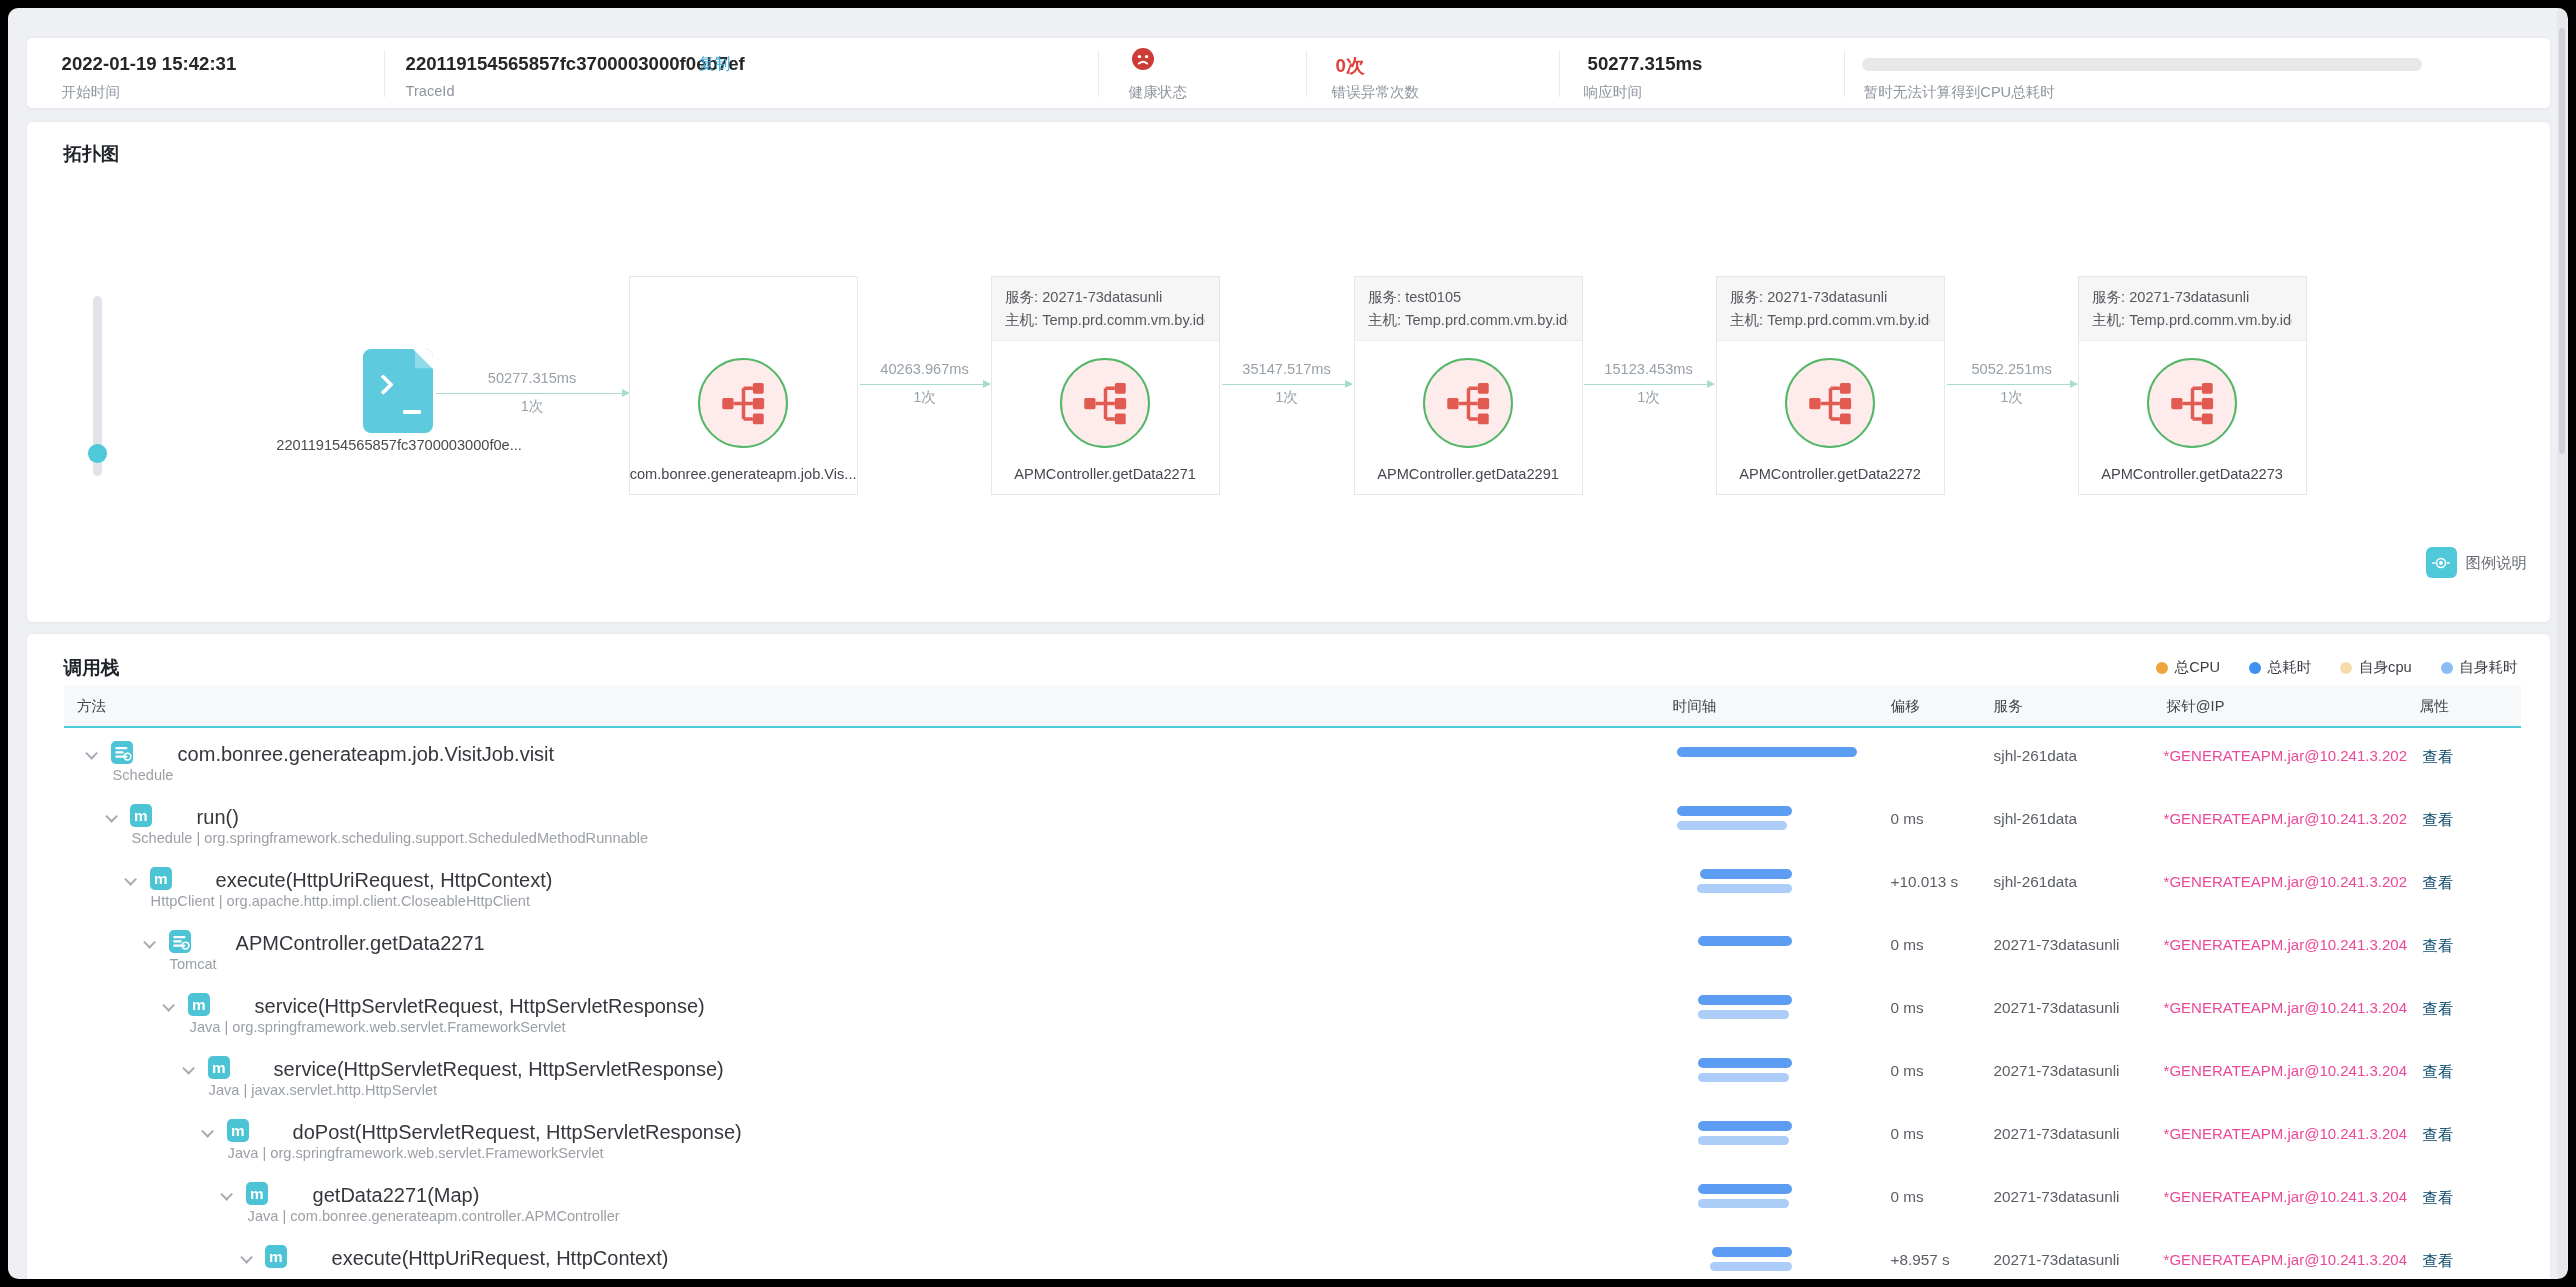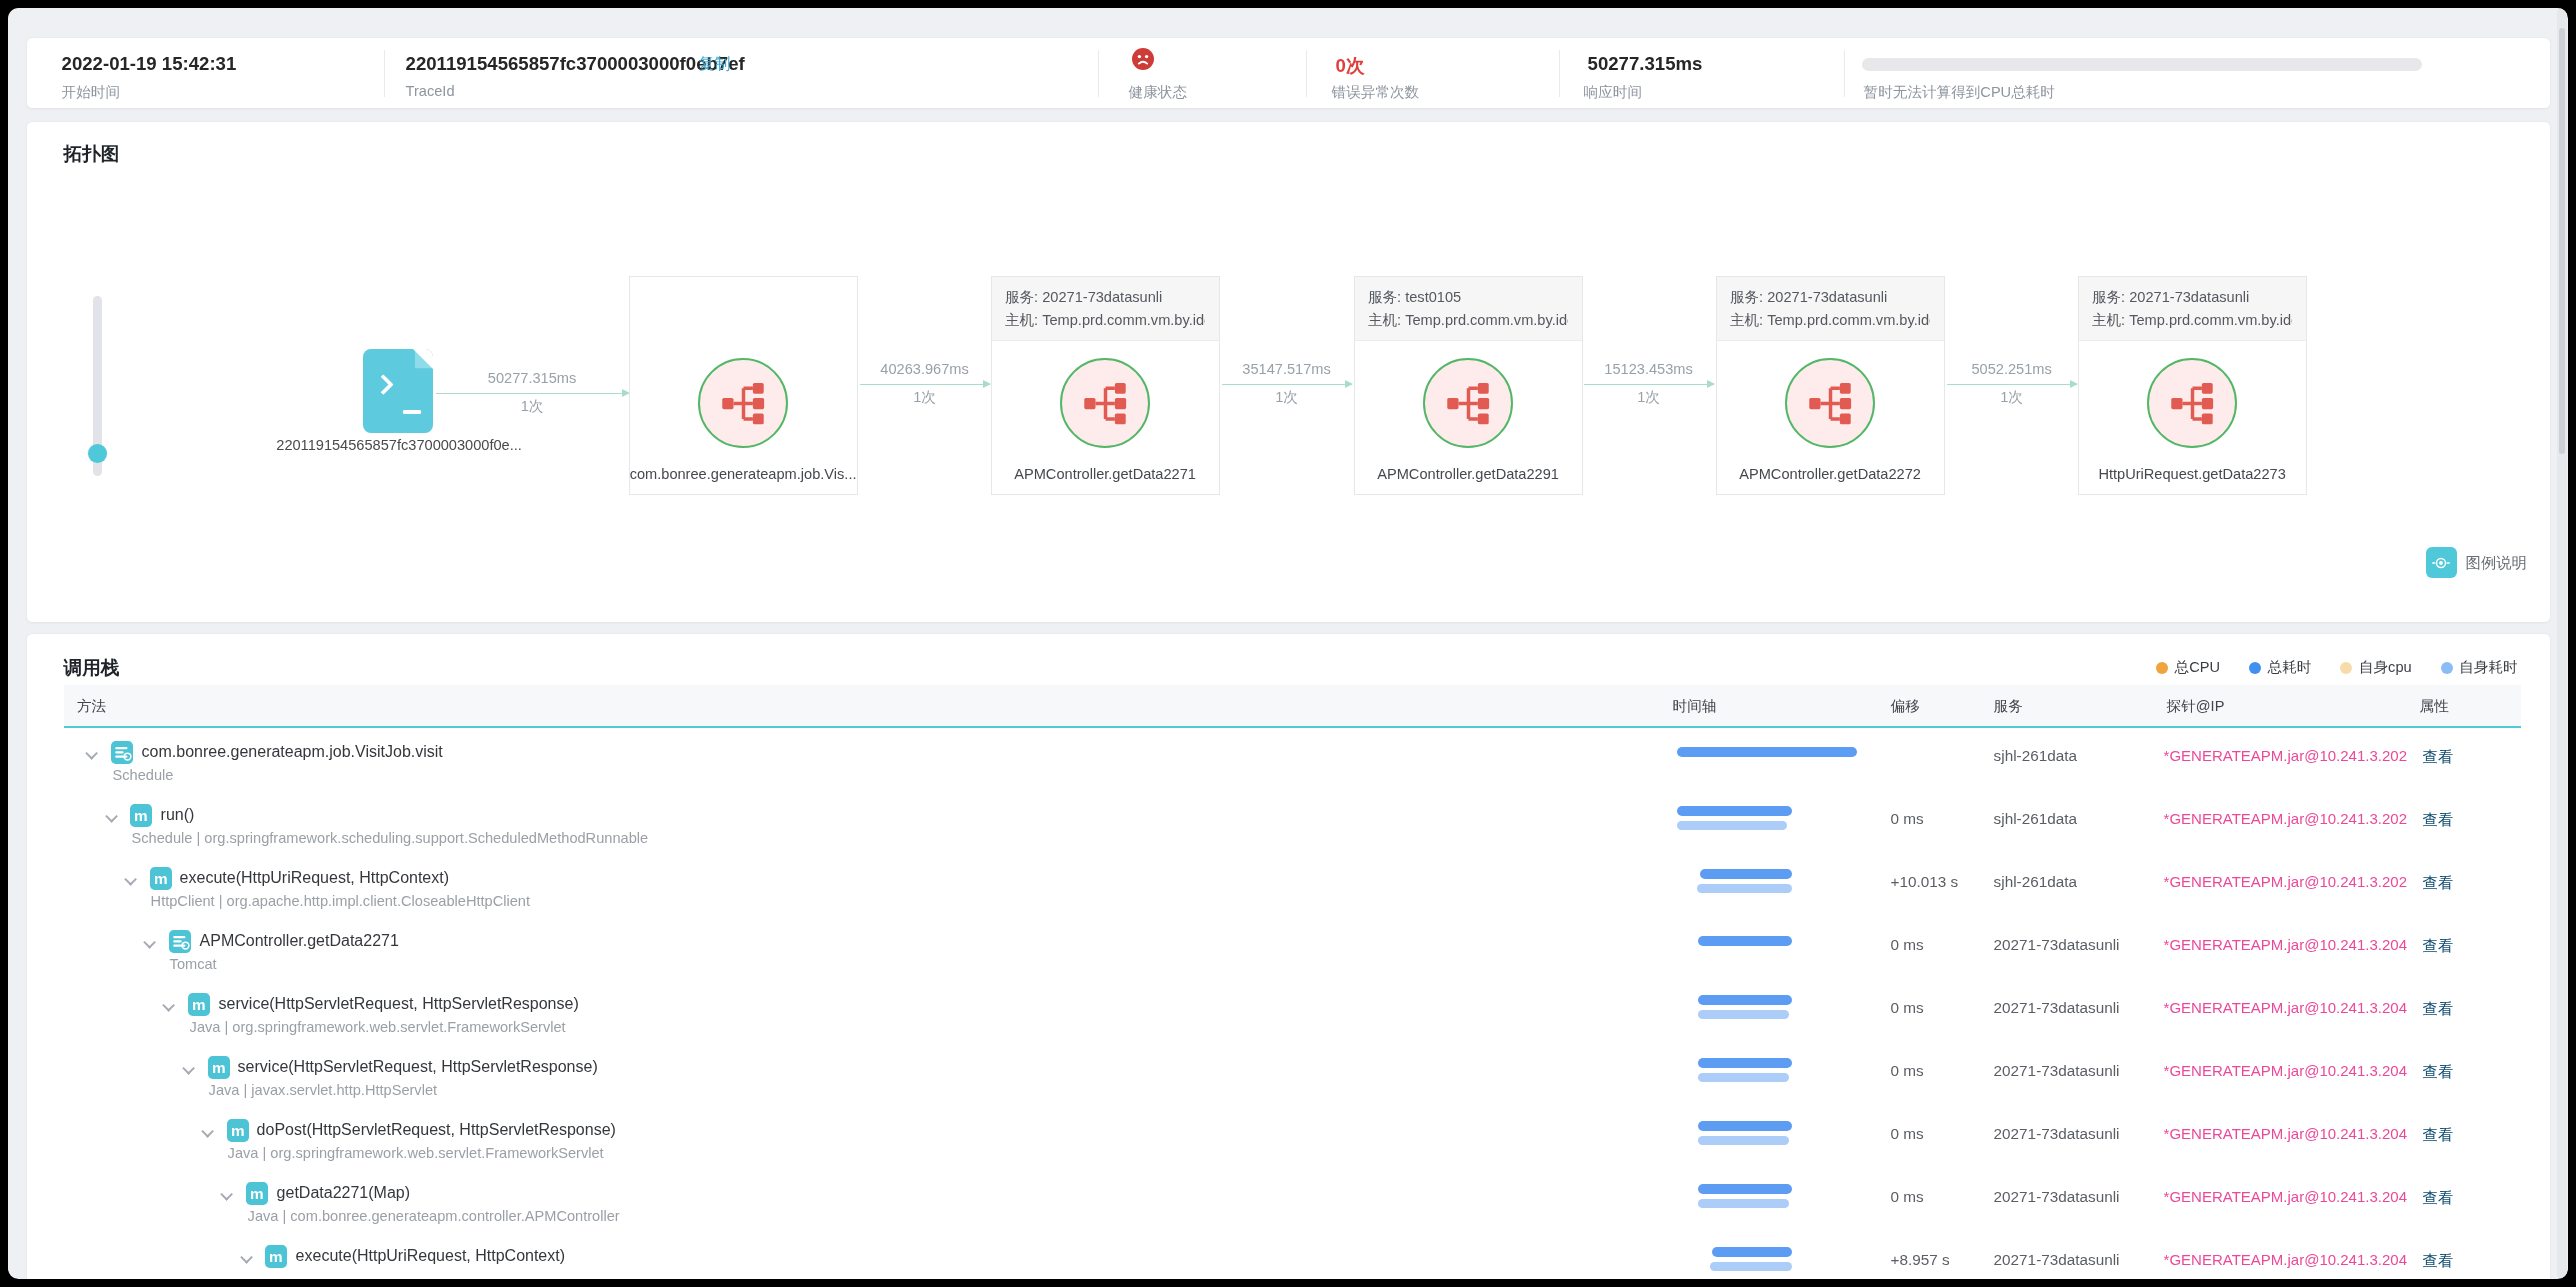--- a/index.html
+++ b/index.html
@@ -47,21 +47,21 @@
   .cs-legend .item { display:flex; align-items:center; gap:6.6px; }
   .cs-legend .dot { width:12px; height:12px; border-radius:50%; }
   .cs-legend .lab { font-size:14.6px; color:#3a3d42; }
   .cs-header { position:absolute; left:37px; top:51px; width:2457px; height:43px; background:#f6f8fa; border-bottom:2px solid #4ecbd9; }
   .cs-header span { position:absolute; top:12px; font-size:14.6px; color:#41444a; }
   .cs-rows { position:absolute; left:37px; top:94px; width:2457px; }
   .cs-row { position:relative; height:63px; }
   .chev { position:absolute; top:21px; width:8.6px; height:8.6px; border-left:2px solid #a6abb3; border-bottom:2px solid #a6abb3; transform:rotate(-45deg); cursor:pointer; }
   .m-icon { position:absolute; top:13.3px; width:22.6px; height:22.6px; background:#4cc4d6; border-radius:4.7px; color:#fff; font-size:15.3px; font-weight:bold; display:flex; align-items:center; justify-content:center; }
   .job-icon { position:absolute; top:13.3px; width:22.6px; height:22.6px; background:#4cc4d6; border-radius:4.7px; }
-  .row-name { position:absolute; top:15.3px; font-size:16px; color:#34373c; white-space:nowrap; }
+  .row-name { position:absolute; top:15.3px; font-size:20px; color:#34373c; white-space:nowrap;margin-left:36px; }
   .row-sub { position:absolute; top:39px; font-size:14.6px; color:#9ba0a6; white-space:nowrap; }
   .bar { position:absolute; border-radius:5.3px; }
   .bar.dark { background:#5d9cf3; }
   .bar.light { background:#abcdf8; }
   .col-offset { position:absolute; left:1864px; top:18.6px; font-size:15.3px; color:#5a5e64; }
   .col-service { position:absolute; left:1966px; top:18.6px; font-size:15.3px; color:#5a5e64; }
   .col-probe { position:absolute; left:2136px; top:18.6px; font-size:15px; color:#ec4899; cursor:pointer; }
   .col-view { position:absolute; left:2392px; top:18.6px; font-size:15.3px; color:#0c4a6e; cursor:pointer; }
 
   
@@ -224,21 +224,21 @@
         <svg width="49" height="49" viewBox="0 0 24 24">
             <g fill="#e15b52">
               <rect x="1.6" y="9.3" width="5.5" height="5.5" rx="0.8"></rect>
               <rect x="16.6" y="1.9" width="5.3" height="5.3" rx="0.8"></rect>
               <rect x="16.6" y="9.3" width="5.5" height="5.5" rx="0.8"></rect>
               <rect x="16.6" y="16.9" width="5.3" height="5.3" rx="0.8"></rect>
             </g>
             <path d="M7.1 12.05 H12 M12 4.55 V19.55 M12 4.55 H16.6 M12 12.05 H16.6 M12 19.55 H16.6" stroke="#e15b52" stroke-width="1.7" fill="none"></path>
           </svg>
       </div>
-      <div class="node-label">HttpUriRequest.getData2273</div>
+      <div class="node-label">APMController.getData2273</div>
     </div>
 
     <div class="legend-btn">
       <svg width="20" height="20" viewBox="0 0 24 24">
           <circle cx="12" cy="12" r="5.4" stroke="#fff" stroke-width="1.8" fill="none"></circle>
           <circle cx="12" cy="12" r="2.3" fill="#fff"></circle>
           <path d="M1.5 12 H5.2 M18.8 12 H22.5" stroke="#fff" stroke-width="1.8"></path>
         </svg>
     </div>
     <span class="legend-btn-label">图例说明</span>

